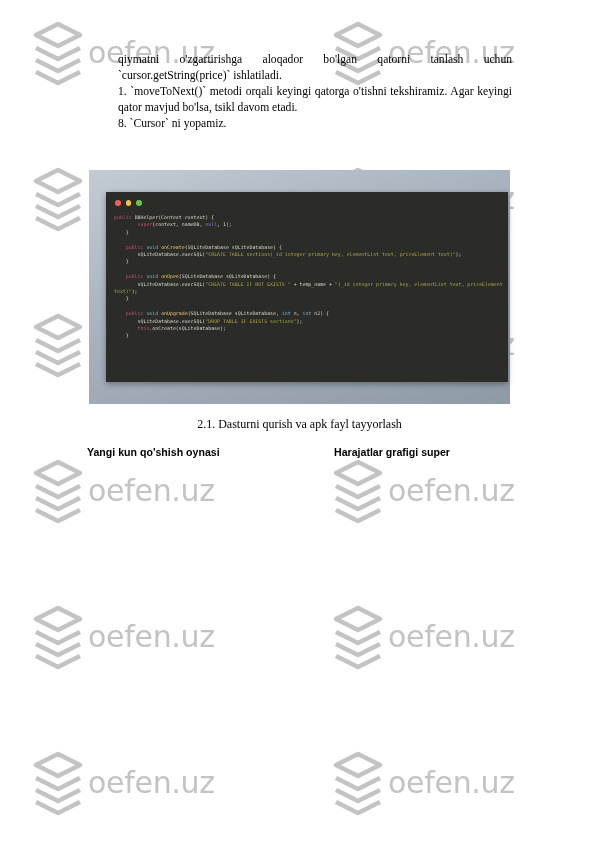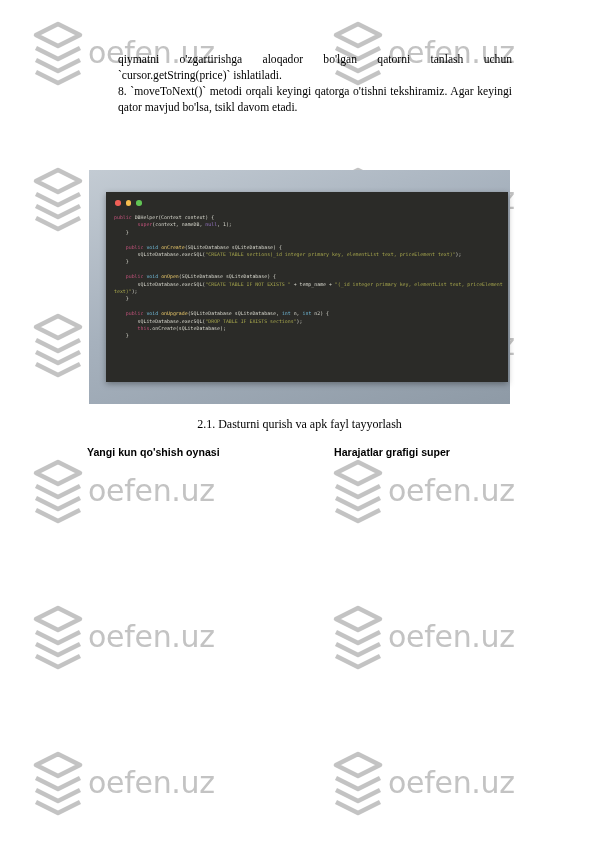--- a/index.html
+++ b/index.html
@@ -292,21 +292,22 @@
     </g>
         </svg></div>
       <div class="wm-text">oefen.uz</div>
     </div>
   </div>
 
 <div id="page">
 
   <div class="body-text" style="top:52px;">
     <p class="para justified indent">qiymatni o'zgartirishga aloqador bo'lgan qatorni tanlash uchun `cursor.getString(price)` ishlatiladi.</p>
-    <p class="para justified indent">8. `moveToNext()` metodi orqali keyingi qatorga o'tishni tekshiramiz. Agar keyingi qator mavjud bo'lsa, tsikl davom etadi.</p>
+    <p class="para justified indent">1. `moveToNext()` metodi orqali keyingi qatorga o'tishni tekshiramiz. Agar keyingi qator mavjud bo'lsa, tsikl davom etadi.</p>
+    <p class="para indent">8. `Cursor` ni yopamiz.</p>
   </div>
 
   <div id="figure">
     <div id="code-window">
       <div id="window-dots">
         <span class="dot red"></span>
         <span class="dot yellow"></span>
         <span class="dot green"></span>
       </div>
       <div id="code-body"><div class="code-line"><span class="kw2">public </span><span class="punct">DBHelper(Context context) {</span></div><div class="code-line"><span class="punct">        </span><span class="kw2">super</span><span class="punct">(context, nameDB, </span><span class="lit">null</span><span class="punct">, 1);</span></div><div class="code-line"><span class="punct">    }</span></div><div class="blank">&nbsp;</div><div class="code-line"><span class="punct">    </span><span class="kw2">public </span><span class="type">void </span><span class="fn">onCreate</span><span class="punct">(SQLiteDatabase sQLiteDatabase) {</span></div><div class="code-line"><span class="punct">        sQLiteDatabase.execSQL(</span><span class="str">"CREATE TABLE sections(_id integer primary key, elementList text, priceElement text)"</span><span class="punct">);</span></div><div class="code-line"><span class="punct">    }</span></div><div class="blank">&nbsp;</div><div class="code-line"><span class="punct">    </span><span class="kw2">public </span><span class="type">void </span><span class="fn">onOpen</span><span class="punct">(SQLiteDatabase sQLiteDatabase) {</span></div><div class="code-line"><span class="punct">        sQLiteDatabase.execSQL(</span><span class="str">"CREATE TABLE IF NOT EXISTS "</span><span class="punct"> + temp_name + </span><span class="str">"(_id integer primary key, elementList text, priceElement text)"</span><span class="punct">);</span></div><div class="code-line"><span class="punct">    }</span></div><div class="blank">&nbsp;</div><div class="code-line"><span class="punct">    </span><span class="kw2">public </span><span class="type">void </span><span class="fn">onUpgrade</span><span class="punct">(SQLiteDatabase sQLiteDatabase, </span><span class="type">int</span><span class="punct"> n, </span><span class="type">int</span><span class="punct"> n2) {</span></div><div class="code-line"><span class="punct">        sQLiteDatabase.execSQL(</span><span class="str">"DROP TABLE IF EXISTS sections"</span><span class="punct">);</span></div><div class="code-line"><span class="punct">        </span><span class="kwthis">this</span><span class="punct">.onCreate(sQLiteDatabase);</span></div><div class="code-line"><span class="punct">    }</span></div></div>

